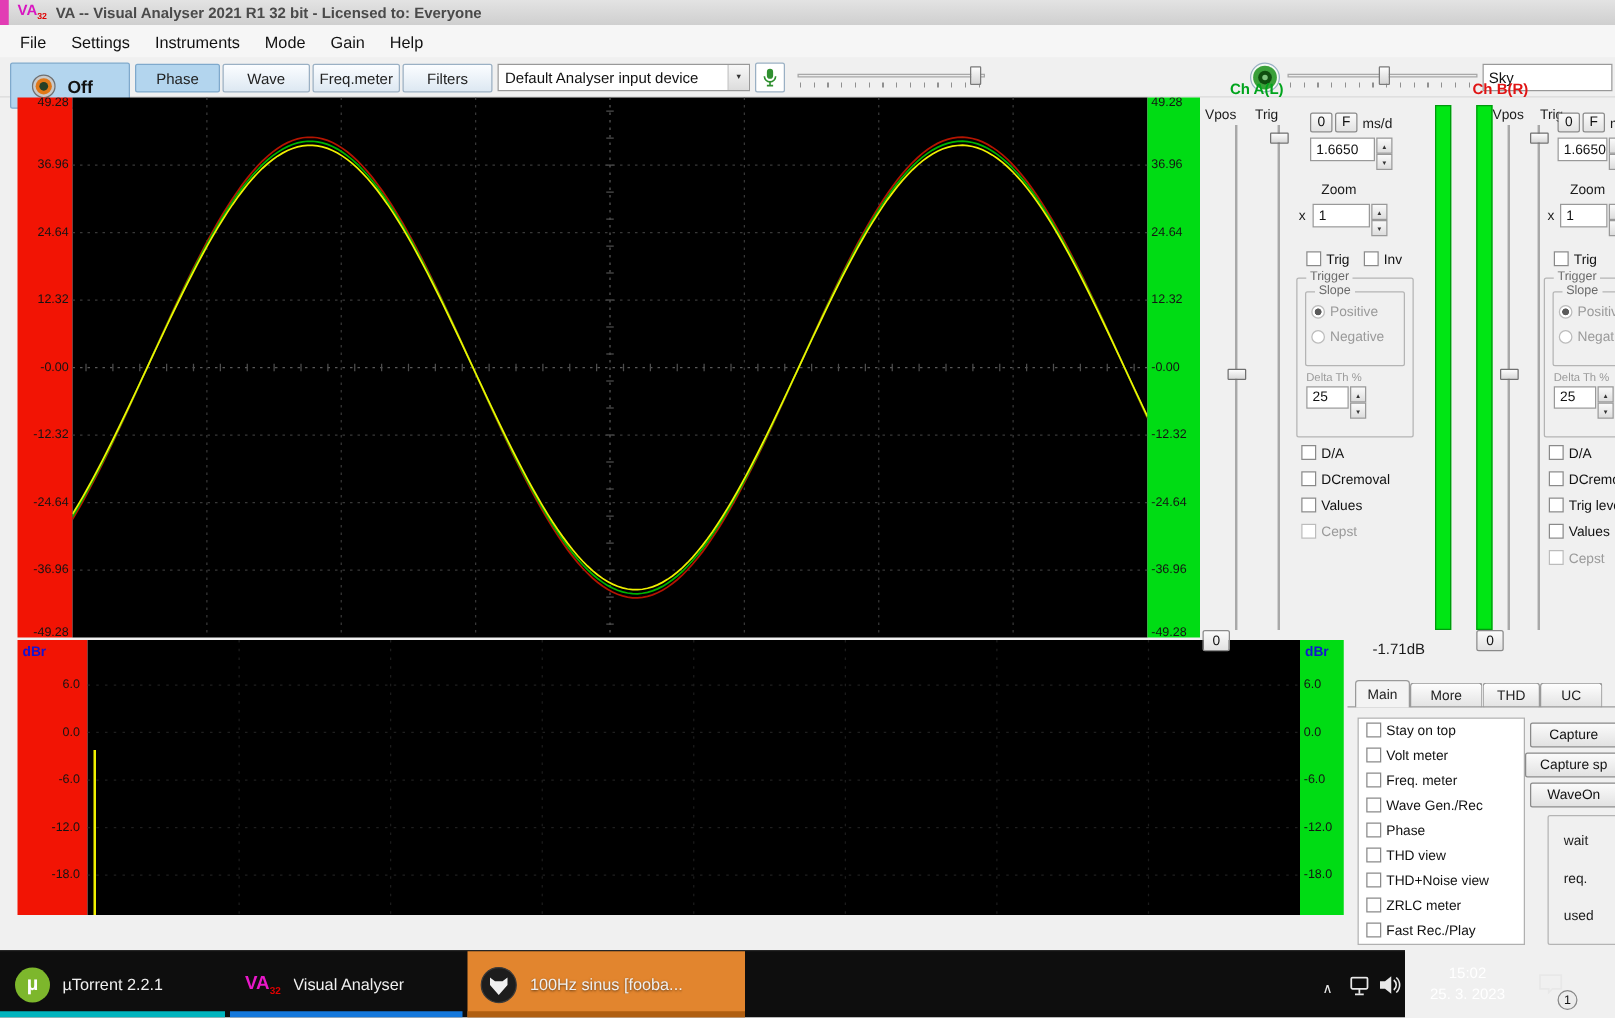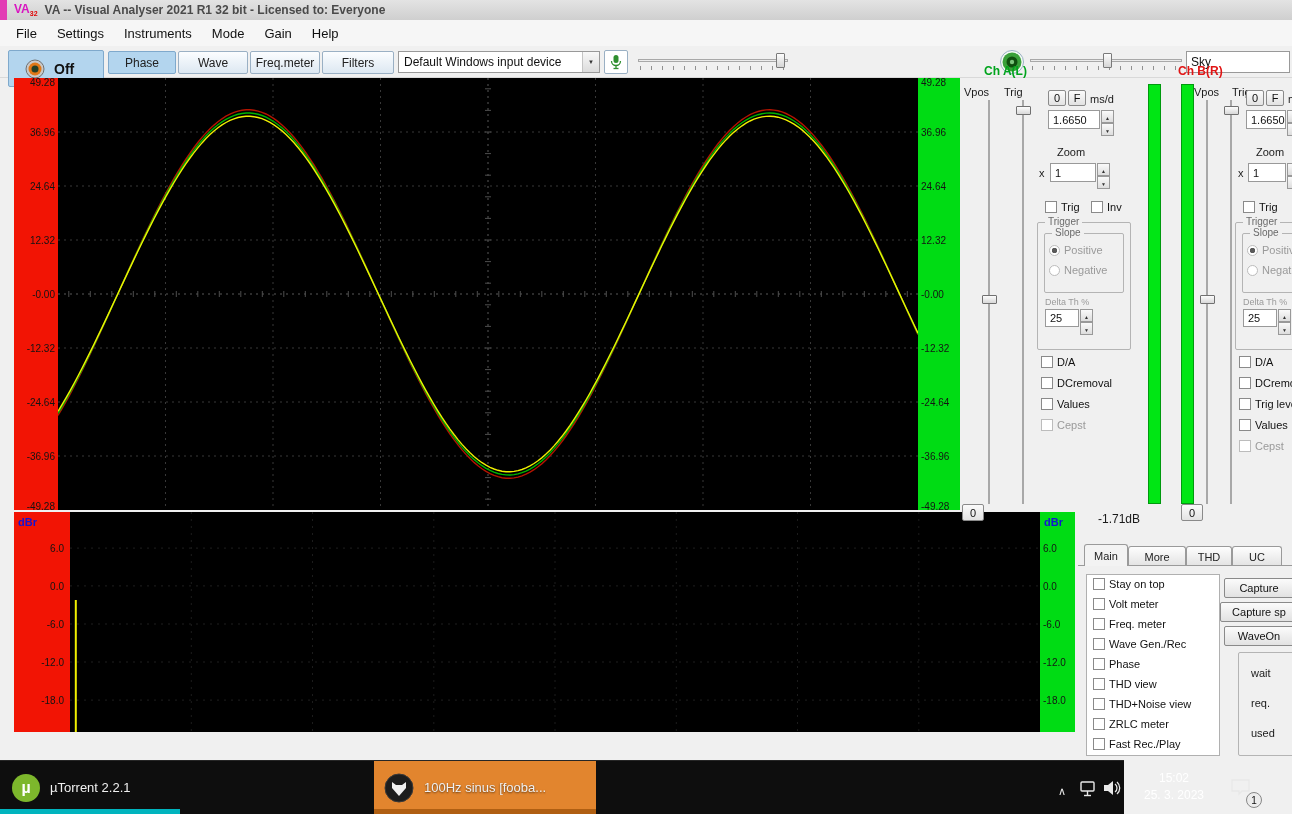--- a/index.html
+++ b/index.html
@@ -108,21 +108,21 @@
         <circle cx="10" cy="10" r="6.5" fill="#e07818"></circle>
         <circle cx="10" cy="10" r="3.5" fill="#253f25"></circle>
       </svg>
     <span>Off</span>
   </div>
   <div class="tbtn blue" style="left:108px;top:5px;width:68px;height:23px">Phase</div>
   <div class="tbtn" style="left:178px;top:5px;width:70px;height:23px">Wave</div>
   <div class="tbtn" style="left:250px;top:5px;width:70px;height:23px">Freq.meter</div>
   <div class="tbtn" style="left:322px;top:5px;width:72px;height:23px">Filters</div>
   <div class="combo" style="left:398px;top:5px;width:202px;height:22px">
-    <span class="ctext">Default Windows input device</span>
+    <span class="ctext">Default Analyser input device</span>
     <span class="carrow"></span>
   </div>
   <div class="iconbtn" style="left:604px;top:4px;width:24px;height:24px">
     <svg width="14" height="16" viewBox="0 0 14 16">
         <rect x="4.5" y="1" width="5" height="8" rx="2.5" fill="#2f8f2f"></rect>
         <path d="M2.5 7a4.5 4.5 0 0 0 9 0" fill="none" stroke="#2f8f2f" stroke-width="1.3"></path>
         <line x1="7" y1="11.5" x2="7" y2="14" stroke="#2f8f2f" stroke-width="1.3"></line>
         <line x1="4.5" y1="14.5" x2="9.5" y2="14.5" stroke="#2f8f2f" stroke-width="1.3"></line>
       </svg>
   </div>
@@ -421,20 +421,25 @@
     <span class="rp-label" style="left:12px;top:74px">used</span>
   </div>
 </div>
 
 <div class="taskbar abs">
   <div class="titem" style="left:0;width:180px">
     <span class="ut-icon"></span>
     <span class="tlabel">µTorrent 2.2.1</span>
     <span class="tstrip" style="left:0;width:180px;background:#00b4be"></span>
   </div>
+  <div class="titem" style="left:184px;width:186px">
+    <span class="va-ticon"><span>VA</span><i>32</i></span>
+    <span class="tlabel">Visual Analyser</span>
+    <span class="tstrip" style="left:0;width:186px;background:#1478dc"></span>
+  </div>
   <div class="titem" style="left:374px;width:222px;background:#e2852e">
     <svg class="fb-icon" width="30" height="30">
       <circle cx="15" cy="15" r="14" fill="#1d1d1d" stroke="#3a3a3a"></circle>
       <path d="M8 9 l4 3 h6 l4 -3 v6 l-7 8 -7 -8 z" fill="#f0f0f0"></path>
     </svg>
     <span class="tlabel" style="text-shadow:0 1px 2px rgba(0,0,0,.6)">100Hz sinus [fooba...</span>
     <span class="tstrip" style="left:0;width:222px;background:#b05f12"></span>
   </div>
   <span class="chevron" style="left:1058px;top:20px"></span>
   <svg class="tray-ic" style="left:1080px;top:20px" width="20" height="17">

